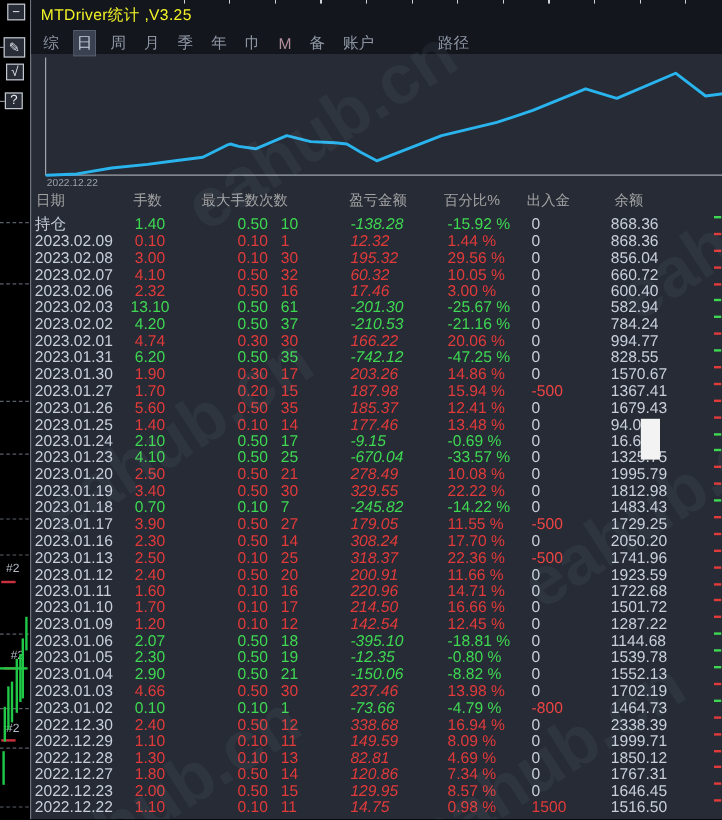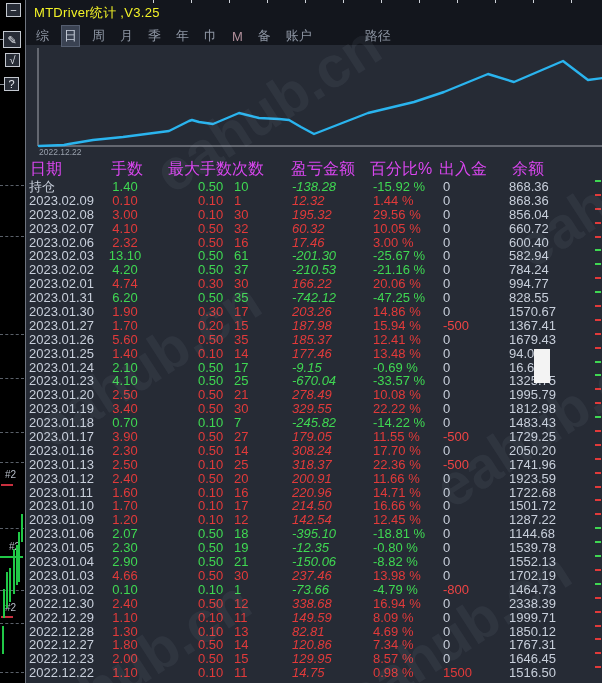--- a/index.html
+++ b/index.html
@@ -25,21 +25,21 @@
   #title{position:absolute;left:8px;top:4px;color:#f3f327;font-size:13px;letter-spacing:.3px;}
   #menubar{position:absolute;left:8px;top:26px;display:flex;align-items:center;gap:11px;
            color:#8d95a3;font-size:13px;}
   .menu-item{padding:1px 2px;white-space:nowrap;}
   .menu-item.active{background:#3a4252;color:#c8cfdb;outline:1px solid #555e70;}
   .menu-item.accent{color:#b18f9b;}
   .menu-item.gap{margin-left:38px;}
   
   #chart{position:absolute;left:0;top:45px;}
   
-  #thead{position:absolute;left:0;top:158px;width:577px;height:19px;color:#d946ef;font-size:16px;}
+  #thead{position:absolute;left:0;top:158px;width:577px;height:19px;color:#a3a3a3;font-size:12px;}
   #thead span{position:absolute;top:1px;white-space:nowrap;}
   #rows{position:absolute;left:0;top:180px;width:577px;}
   .trow{position:relative;height:13.9px;font-size:13px;line-height:13.9px;white-space:nowrap;}
   .trow span{position:absolute;top:0;}
   .c-date{left:3px;width:70px;color:#c8cfdb;}
   .c-lots{left:73px;width:52px;text-align:center;}
   .c-max{left:148px;width:40px;margin-left:24px;}
   .c-cnt{left:208px;width:36px;}
   .c-pnl{left:266px;width:74px;font-style:italic;}
   .c-pct{left:347px;width:66px;}

